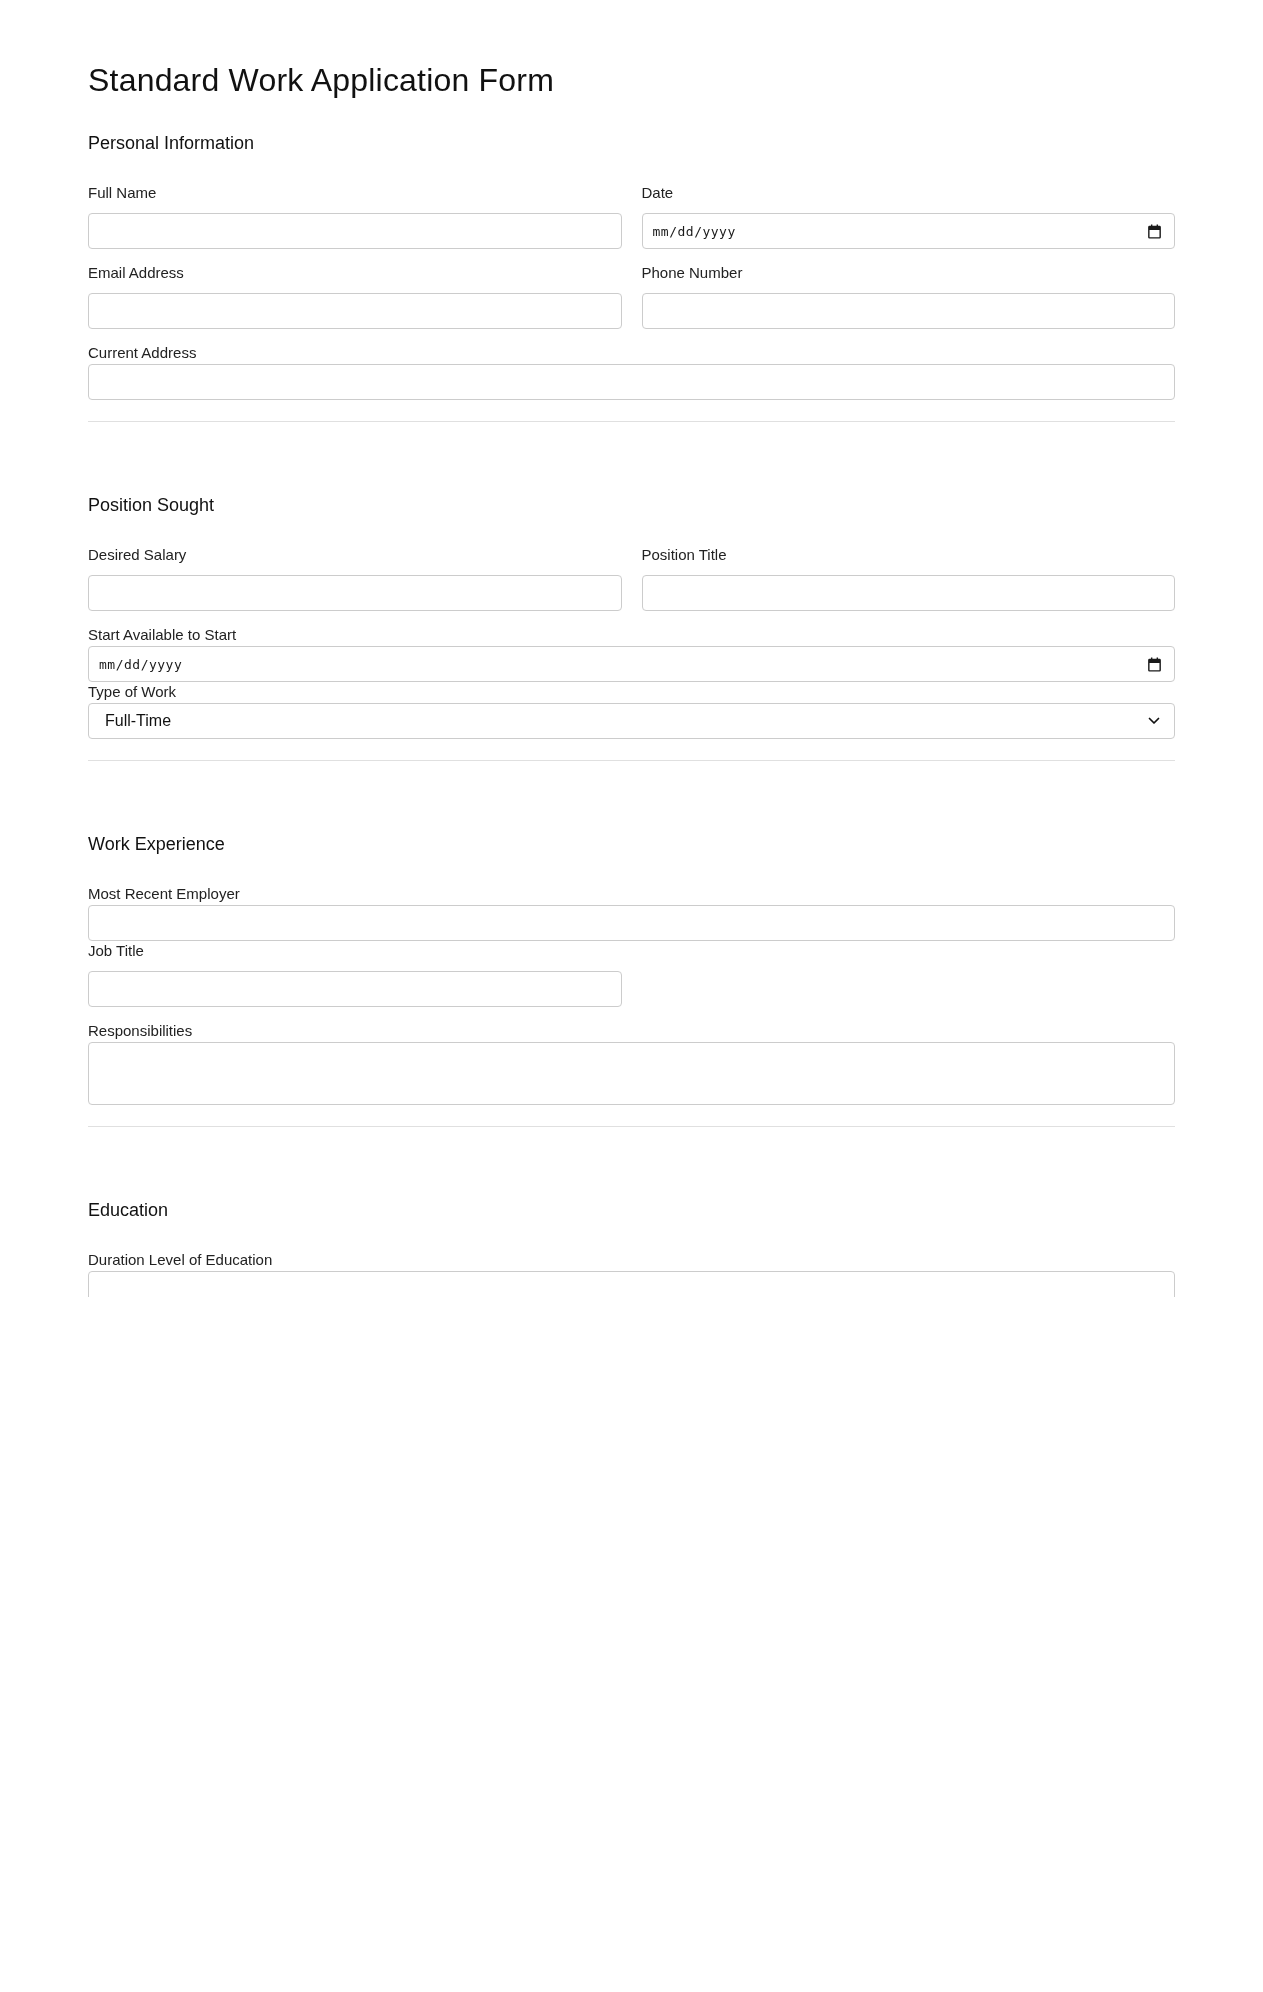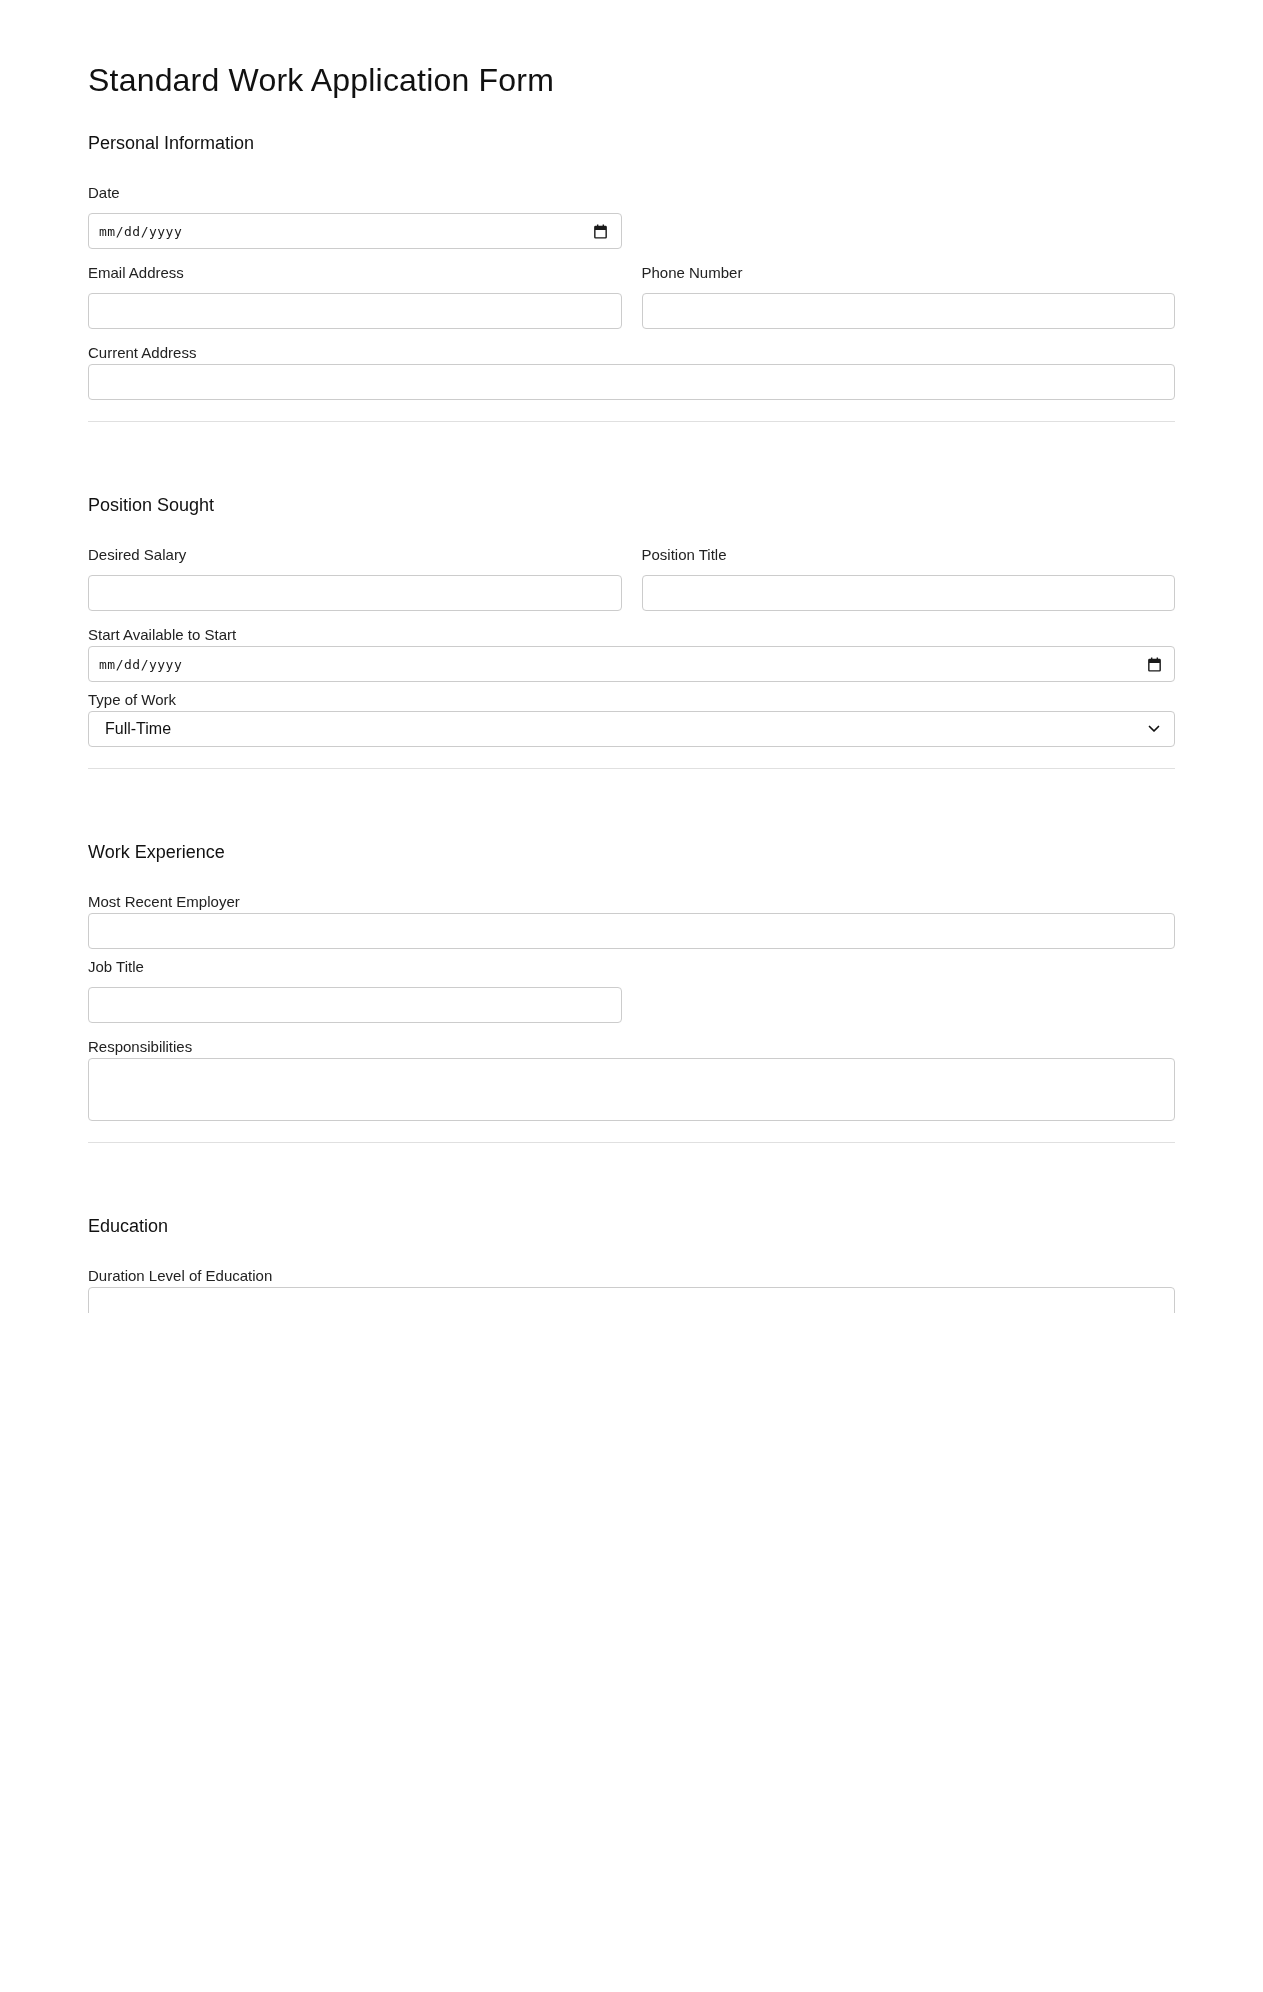--- a/index.html
+++ b/index.html
@@ -42,21 +42,21 @@
     column-gap: 20px;
     margin-bottom: 15px;
   }
   .field label {
     display: block;
     font-size: 15px;
     line-height: 18px;
     color: #222222;
   }
   .grid .field label { margin-bottom: 11px; }
-  .full-field { margin-bottom: 9px; }
+  .full-field { margin-bottom: 1px; }
   .full-field label { margin-bottom: 2px; }
   .input {
     width: 100%;
     height: 36px;
     border: 1px solid #cccccc;
     border-radius: 4px;
     background: #ffffff;
     font-family: "Liberation Sans", sans-serif;
     font-size: 16px;
     color: #111111;
@@ -123,20 +123,24 @@
 <div class="page">
   <div class="container">
 
     <h1>Standard Work Application Form</h1>
 
     <section class="first">
       <h2>Personal Information</h2>
 
       <div class="grid">
         <div class="field">
+          <label>Full Name</label>
+          <input class="input" type="text" style="">
+        </div>
+        <div class="field">
           <label>Date</label>
           <div class="input date-input">
             <span class="date-value">mm/dd/yyyy</span>
             <span class="cal-btn">
               <svg width="17" height="17" viewBox="0 0 24 24" aria-hidden="true">
                 <path d="M7 2v2H5a2 2 0 0 0-2 2v14a2 2 0 0 0 2 2h14a2 2 0 0 0 2-2V6a2 2 0 0 0-2-2h-2V2h-2v2H9V2H7zm-2 8h14v10H5V10z" fill="#1a1a1a"></path>
               </svg>
             </span>
           </div>
         </div>

